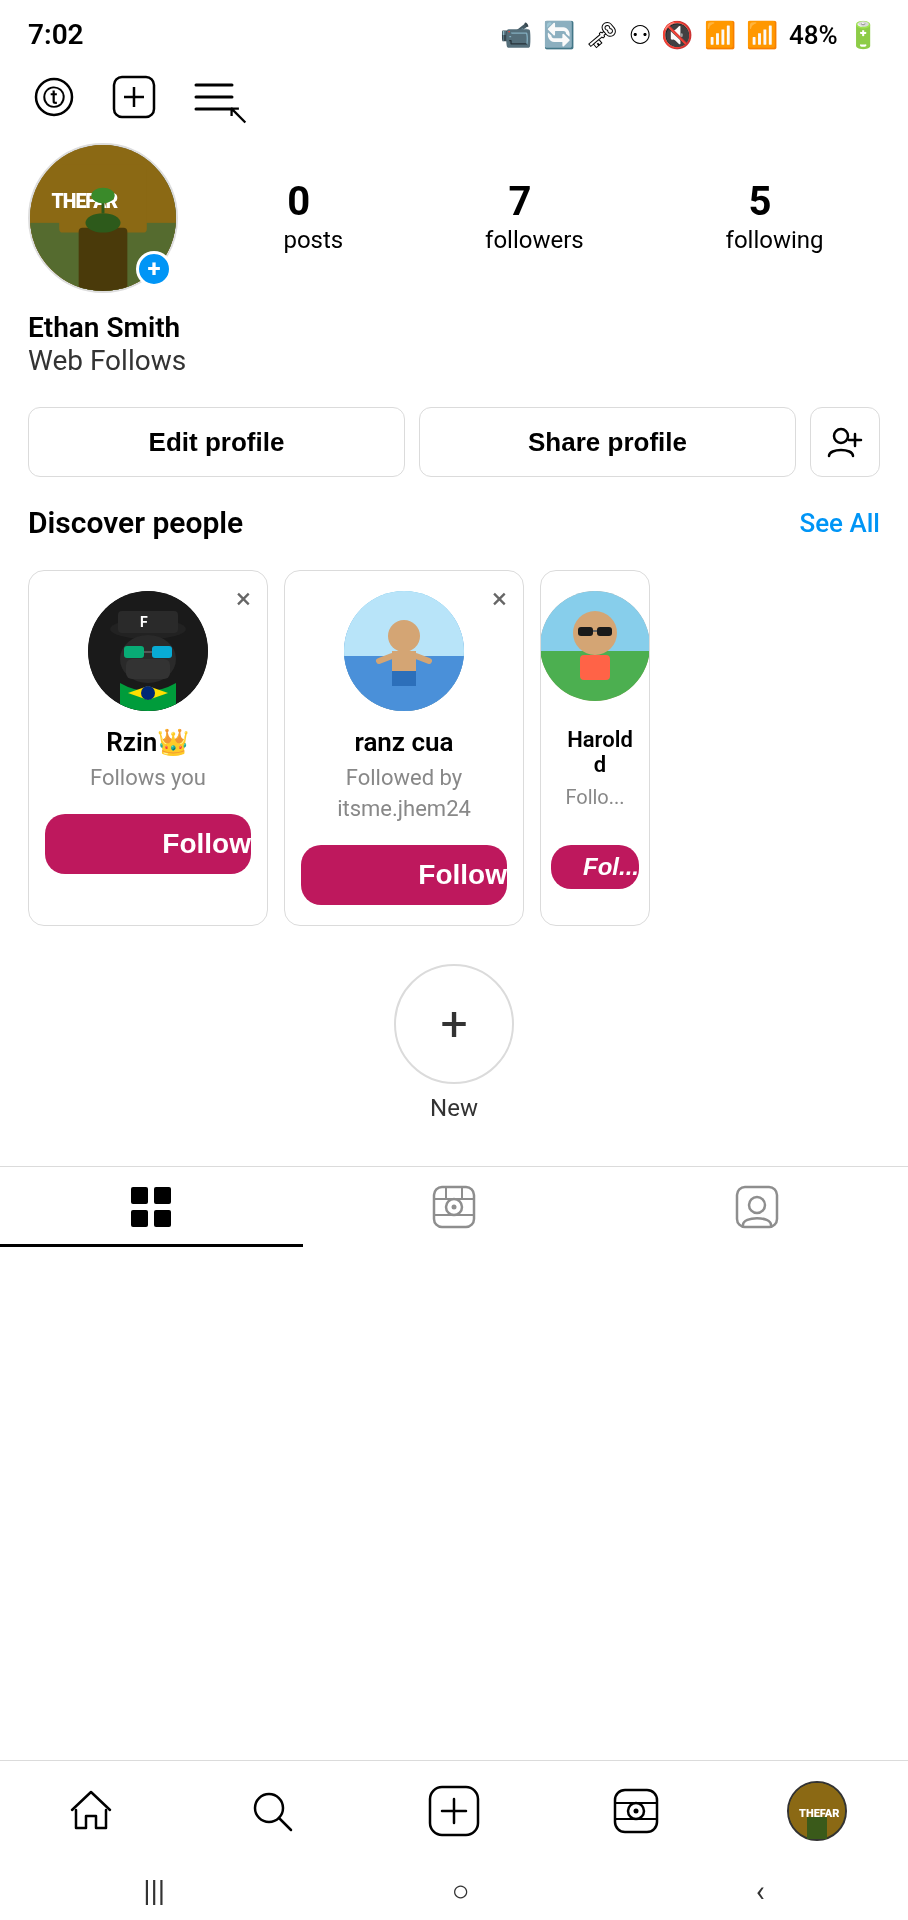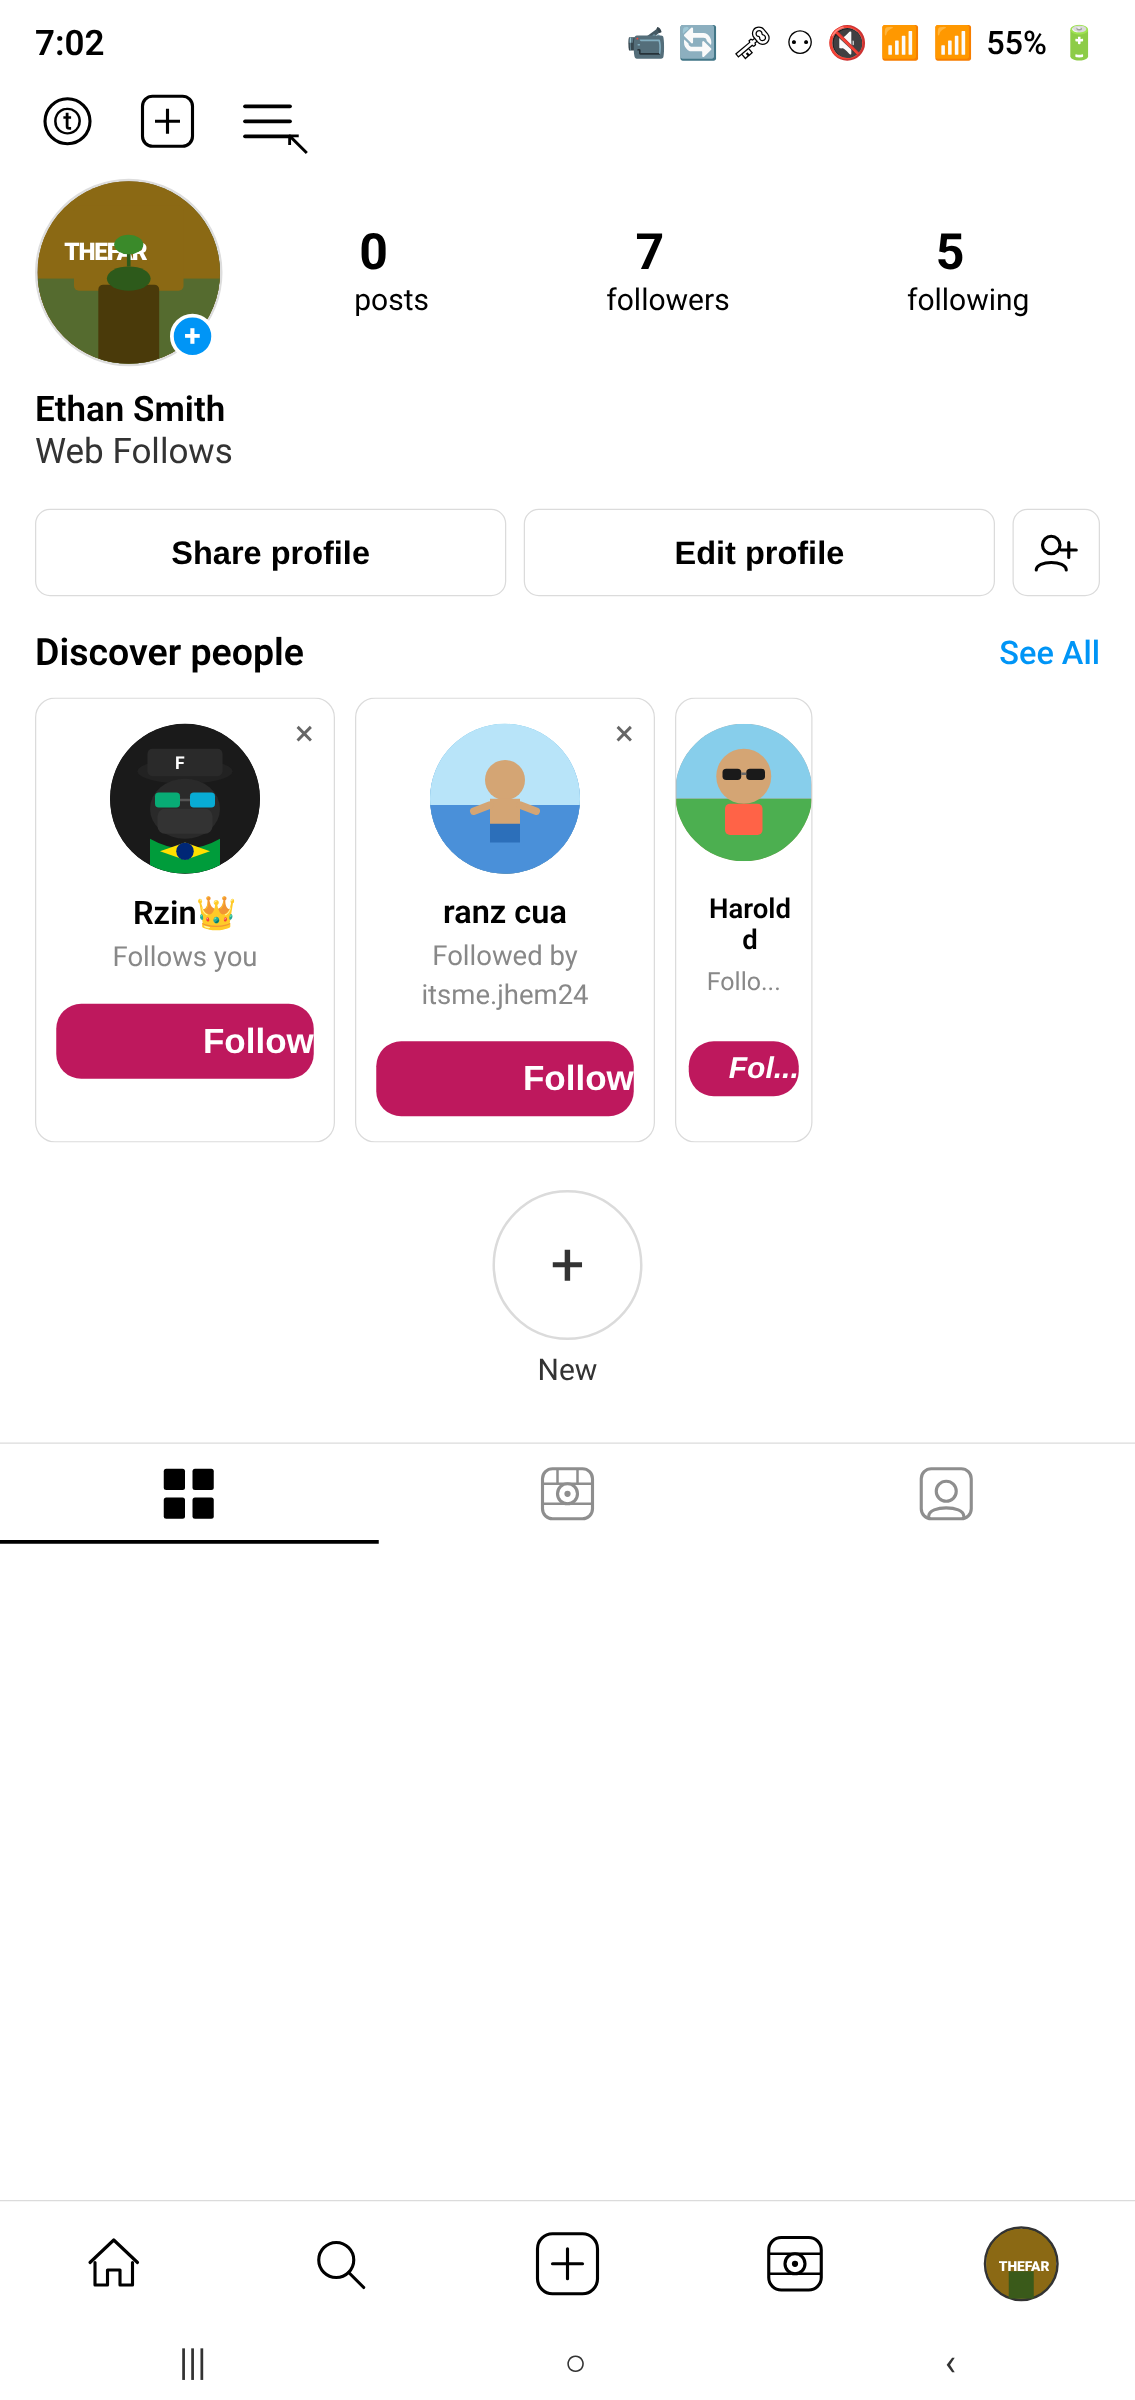--- a/index.html
+++ b/index.html
@@ -178,21 +178,21 @@
     }
 
     
     .discover-section {
       padding: 14px 28px 14px 28px;
     }
     .discover-header {
       display: flex;
       justify-content: space-between;
       align-items: center;
-      margin-bottom: 18px;
+      margin-bottom: 30px;
     }
     .discover-title {
       font-size: 30px;
       font-weight: 600;
     }
     .see-all-btn {
       font-size: 26px;
       color: #0095f6;
       cursor: pointer;
       font-weight: 500;
@@ -376,21 +376,21 @@
 <div class="status-bar">
   <span class="status-left">7:02</span>
   <div class="status-right">
     <span>📹</span>
     <span>🔄</span>
     <span>🗝</span>
     <span>⚇</span>
     <span>🔇</span>
     <span>📶</span>
     <span>📶</span>
-    <span>55%</span>
+    <span>48%</span>
     <span>🔋</span>
   </div>
 </div>
 
 <div class="header">
   <div class="header-icons">
     <div class="header-icon">
       <svg width="40" height="40" viewBox="0 0 40 40" fill="none">
         <circle cx="20" cy="20" r="18" stroke="#000" stroke-width="2.5" fill="none"></circle>
         <text x="20" y="28" text-anchor="middle" font-size="22" font-weight="700" fill="#000">ⓣ</text>
@@ -452,22 +452,22 @@
     </div>
   </div>
 
   <div class="profile-name-section">
     <div class="profile-name">Ethan Smith</div>
     <div class="profile-bio">Web Follows</div>
   </div>
 </div>
 
 <div class="action-buttons">
+  <button class="btn-action">Edit profile</button>
   <button class="btn-action">Share profile</button>
-  <button class="btn-action">Edit profile</button>
   <div class="btn-icon">
     <svg width="36" height="36" viewBox="0 0 36 36" fill="none">
       <circle cx="14" cy="12" r="7" stroke="#000" stroke-width="2.5" fill="none"></circle>
       <path d="M2 32c0-8 24-8 24 0" stroke="#000" stroke-width="2.5" fill="none" stroke-linecap="round"></path>
       <line x1="28" y1="10" x2="28" y2="22" stroke="#000" stroke-width="2.5" stroke-linecap="round"></line>
       <line x1="22" y1="16" x2="34" y2="16" stroke="#000" stroke-width="2.5" stroke-linecap="round"></line>
     </svg>
   </div>
 </div>
 

